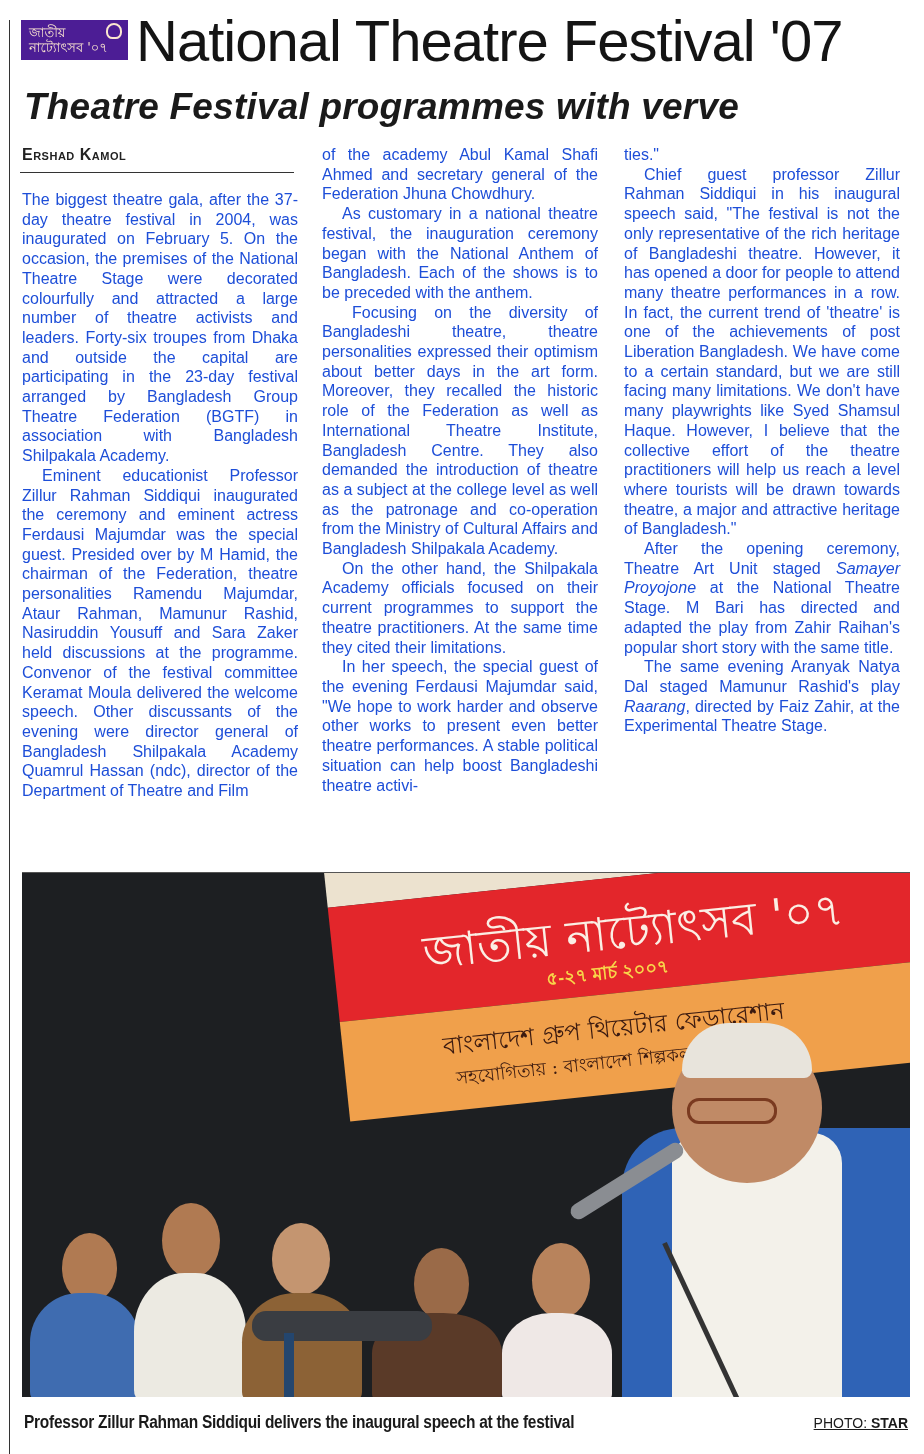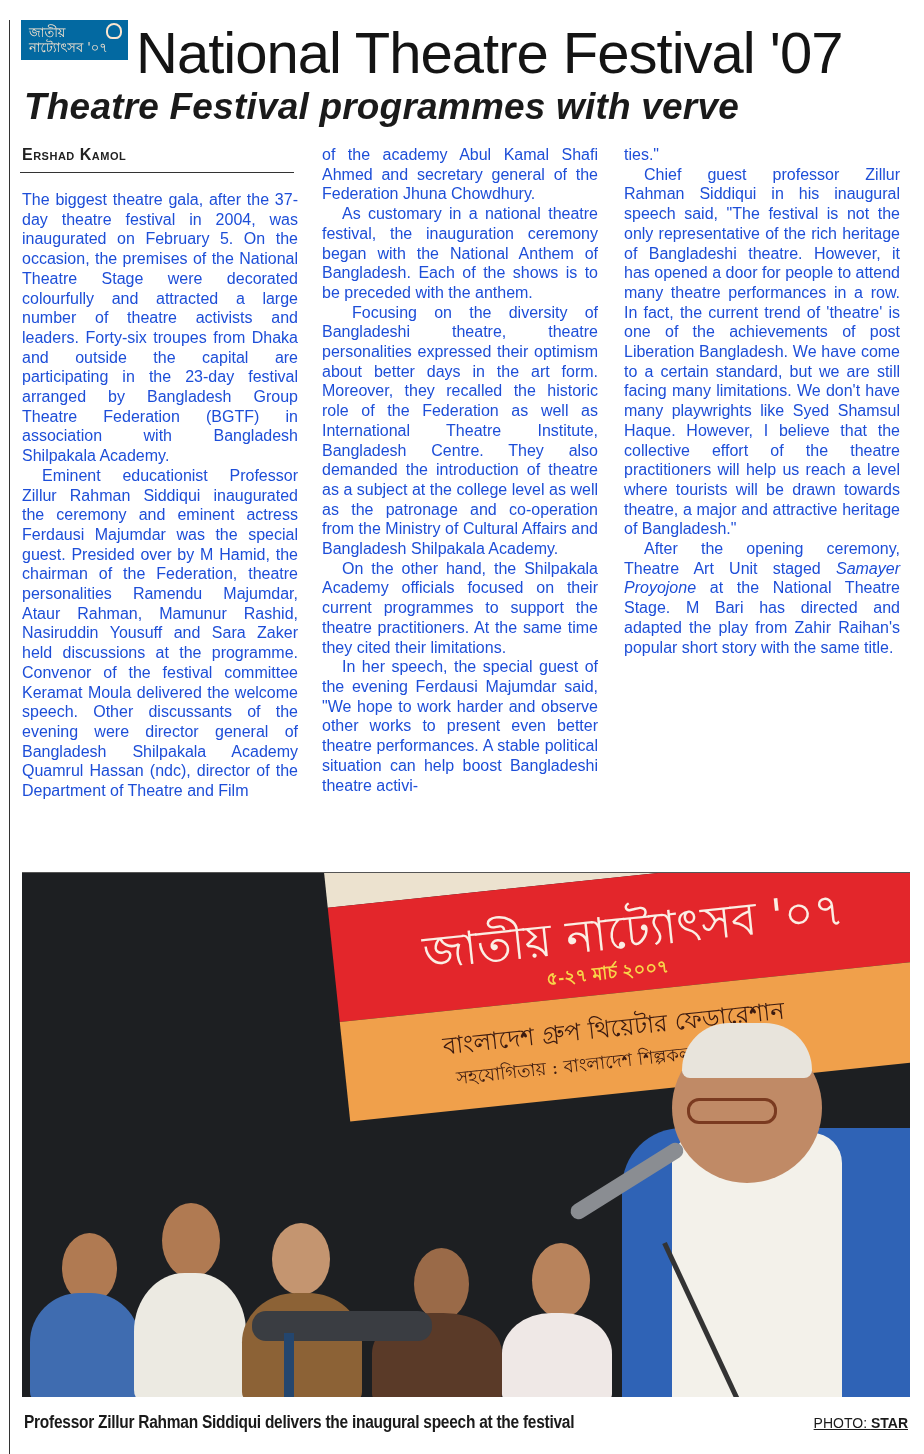--- a/index.html
+++ b/index.html
@@ -1,27 +1,27 @@
 <!DOCTYPE html>
 <html><head>
 <meta charset="utf-8">
 <style>
   html, body { margin: 0; padding: 0; background: #ffffff; }
   body { width: 924px; height: 1454px; position: relative; overflow: hidden;
          font-family: "Liberation Sans", sans-serif; color: #1a1a1a; }
   .left-rule { position: absolute; left: 9px; top: 20px; width: 1px; height: 1434px; background: #333; }
 
   .logo { position: absolute; left: 21px; top: 20px; width: 107px; height: 40px;
-          background: #0369a1; display: flex; flex-direction: column; justify-content: center;
+          background: #4c1d95; display: flex; flex-direction: column; justify-content: center;
           padding-left: 8px; box-sizing: border-box; }
   .logo span { color: #fbe6d0; font-family: "DejaVu Serif", serif; font-size: 13px; line-height: 15px; }
   .logo .mask { position: absolute; right: 6px; top: 3px; width: 16px; height: 16px;
                 border-radius: 50% 50% 40% 40%; border: 2px solid #fbe6d0; box-sizing: border-box; }
 
-  .headline { position: absolute; left: 136px; top: 20px; font-size: 58px; line-height: 66px;
+  .headline { position: absolute; left: 136px; top: 8px; font-size: 58px; line-height: 66px;
               font-weight: 400; letter-spacing: -1px; color: #141414; white-space: nowrap; margin: 0; }
   .subhead { position: absolute; left: 24px; top: 84px; font-size: 37px; line-height: 46px;
              font-style: italic; color: #1a1a1a; white-space: nowrap; margin: 0; letter-spacing: 0.2px; }
 
   .byline { position: absolute; left: 22px; top: 146px; font-size: 16px; font-weight: 700;
             color: #222; letter-spacing: 0.5px; font-variant: small-caps; text-align: center; }
   .byline-rule { position: absolute; left: 20px; top: 172px; width: 274px; height: 1px; background: #333; }
 
   .col { position: absolute; width: 276px; font-size: 16px; line-height: 19.7px;
          text-align: justify; color: #1d4ed8; }
@@ -101,20 +101,21 @@
   <p>As customary in a national theatre festival, the inauguration ceremony began with the National Anthem of Bangladesh. Each of the shows is to be preceded with the anthem.</p>
   <p style="text-indent:30px">Focusing on the diversity of Bangladeshi theatre, theatre personalities expressed their optimism about better days in the art form. Moreover, they recalled the historic role of the Federation as well as International Theatre Institute, Bangladesh Centre. They also demanded the introduction of theatre as a subject at the college level as well as the patronage and co-operation from the Ministry of Cultural Affairs and Bangladesh Shilpakala Academy.</p>
   <p>On the other hand, the Shilpakala Academy officials focused on their current programmes to support the theatre practitioners. At the same time they cited their limitations.</p>
   <p>In her speech, the special guest of the evening Ferdausi Majumdar said, "We hope to work harder and observe other works to present even better theatre performances. A stable political situation can help boost Bangladeshi theatre activi-</p>
 </div>
 
 <div class="col col3">
   <p class="noindent">ties."</p>
   <p>Chief guest professor Zillur Rahman Siddiqui in his inaugural speech said, "The festival is not the only representative of the rich heritage of Bangladeshi theatre. However, it has opened a door for people to attend many theatre performances in a row. In fact, the current trend of 'theatre' is one of the achievements of post Liberation Bangladesh. We have come to a certain standard, but we are still facing many limitations. We don't have many playwrights like Syed Shamsul Haque. However, I believe that the collective effort of the theatre practitioners will help us reach a level where tourists will be drawn towards theatre, a major and attractive heritage of Bangladesh."</p>
   <p><span>After the opening ceremony, Theatre Art Unit staged </span><em>Samayer Proyojone</em><span> at the National Theatre Stage. M Bari has directed and adapted the play from Zahir Raihan's popular short story with the same title.</span></p>
+  <p><span>The same evening Aranyak Natya Dal staged Mamunur Rashid's play </span><em>Raarang</em><span>, directed by Faiz Zahir, at the Experimental Theatre Stage.</span></p>
 </div>
 
 <div class="photo">
   <div class="banner">
     <div class="cream"></div>
     <div class="red">
       <div class="title-bn">জাতীয় নাট্যোৎসব '০৭</div>
       <div class="date-bn">৫-২৭ মার্চ ২০০৭</div>
     </div>
     <div class="orange">

